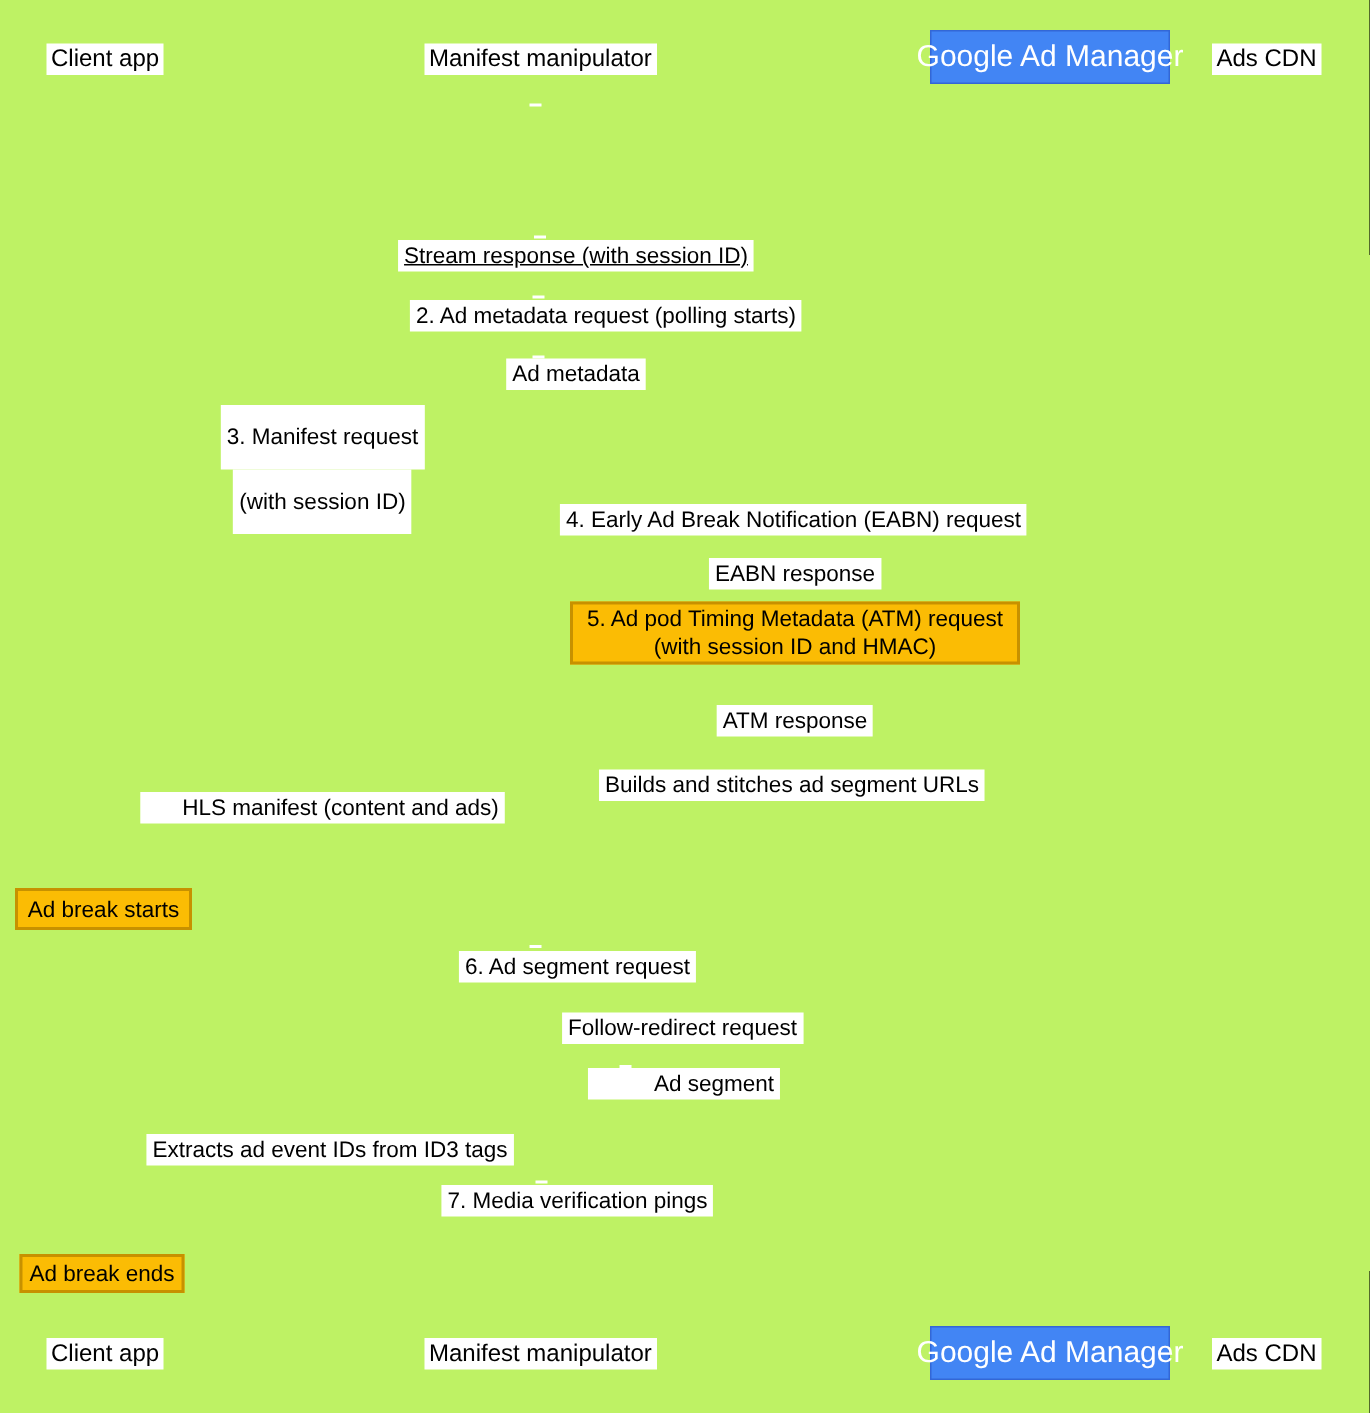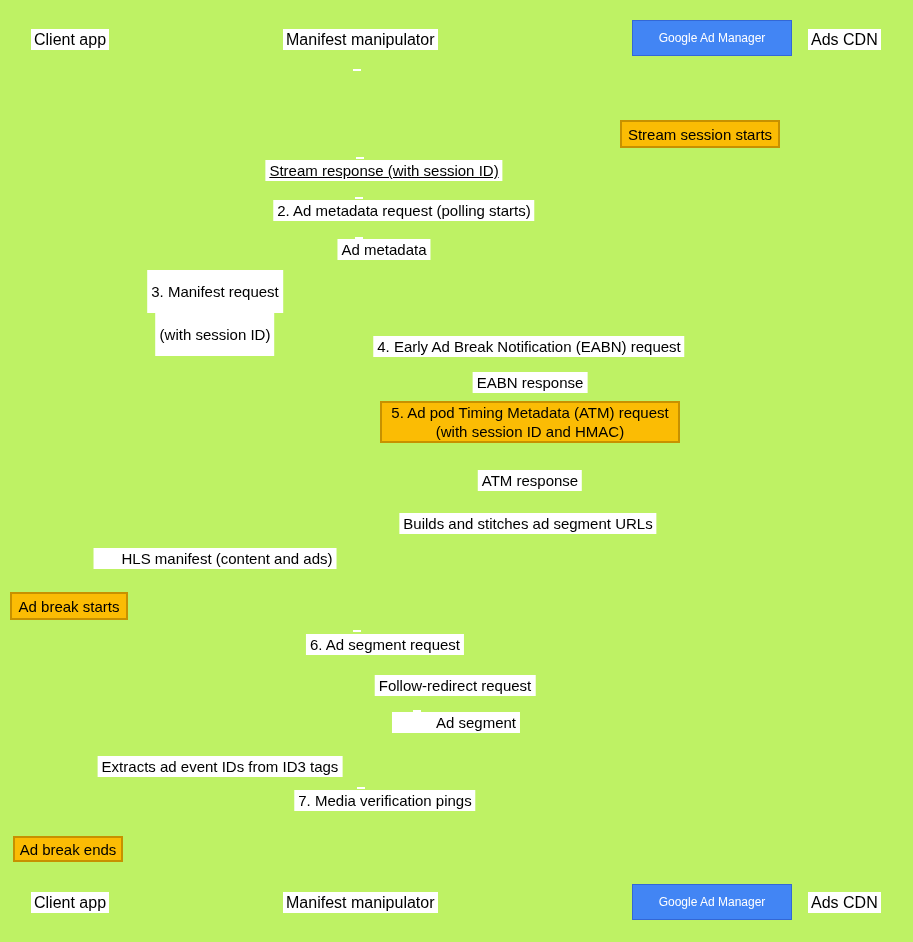--- a/index.html
+++ b/index.html
@@ -27,26 +27,25 @@
   }
   
   .gam {
     position: absolute;
     width: 160px;
     height: 36px;
     background: #4285F4;
     border: 1px solid #3367D6;
     box-sizing: border-box;
     color: #ffffff;
-    font-size: 12px;
+    font-size: 20px;
     display: flex;
     align-items: center;
     justify-content: center;
     white-space: nowrap;
-    margin-left: 12px;
   }
   
   .msg {
     position: absolute;
     transform: translateX(-50%);
     background: #ffffff;
     color: #000000;
     font-size: 15px;
     line-height: 19px;
     padding: 1px 4px;
@@ -98,21 +97,20 @@
 <body>
 
 <div class="diagram">
 
   <div class="actor" style="left:31px; top:29px;">Client app</div>
   <div class="actor" style="left:283px; top:29px;">Manifest manipulator</div>
   <div class="gam" style="left:620px; top:20px;">Google Ad Manager</div>
   <div class="actor" style="left:808px; top:29px;">Ads CDN</div>
 
 
-  <div class="note" style="left:620px; top:120px; width:160px; height:28px;">Stream session starts</div>
 
   <div class="msg" style="left:384px; top:160px;text-decoration:underline;">Stream response (with session ID)</div>
 
   <div class="msg" style="left:384px; top:200px;margin-left:20px;">2. Ad metadata request (polling starts)</div>
 
   <div class="msg" style="left:384px; top:239px;">Ad metadata</div>
 
   <div class="msg-multi" style="left:215px; top:270px;">
     <span class="msg-line">3. Manifest request</span>
     <span class="msg-line">(with session ID)</span>
@@ -124,21 +122,21 @@
 
   <div class="note" style="left:380px; top:401px; width:300px; height:42px;justify-content:center;">
     <span>5. Ad pod Timing Metadata (ATM) request</span>
     <span>(with session ID and HMAC)</span>
   </div>
 
   <div class="msg" style="left:530px; top:470px;">ATM response</div>
 
   <div class="msg" style="left:528px; top:513px;">Builds and stitches ad segment URLs</div>
 
-  <div class="msg" style="left:215px; top:548px;padding-left:28px;">HLS manifest (content and ads)</div>
+  <div class="msg" style="left:215px; top:528px;padding-left:28px;">HLS manifest (content and ads)</div>
 
   <div class="note" style="left:10px; top:592px; width:118px; height:28px;">Ad break starts</div>
 
   <div class="msg" style="left:385px; top:634px;">6. Ad segment request</div>
 
   <div class="msg" style="left:455px; top:675px;">Follow-redirect request</div>
 
   <div class="msg" style="left:456px; top:712px;padding-left:44px;">Ad segment</div>
 
   <div class="msg" style="left:220px; top:756px;">Extracts ad event IDs from ID3 tags</div>

